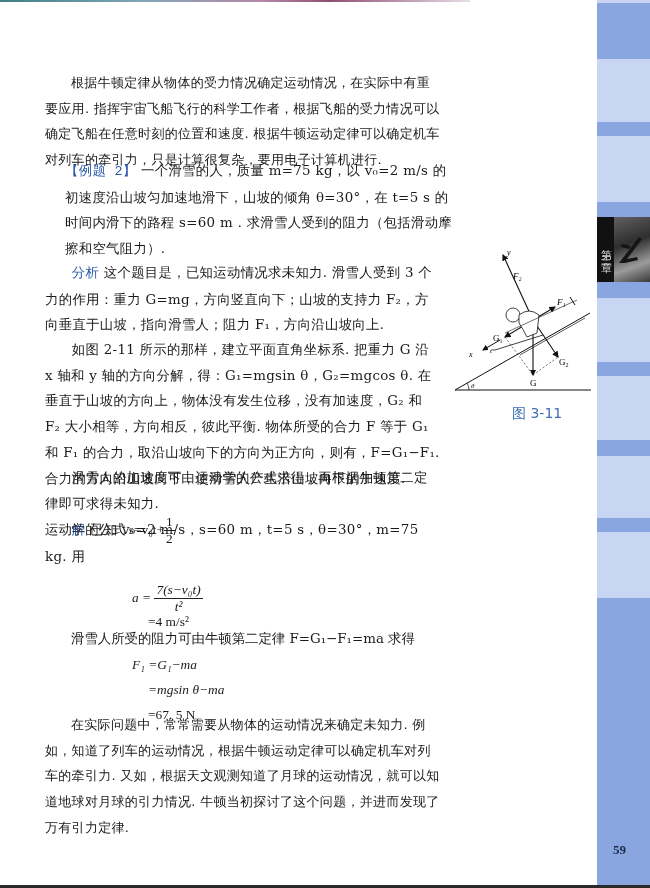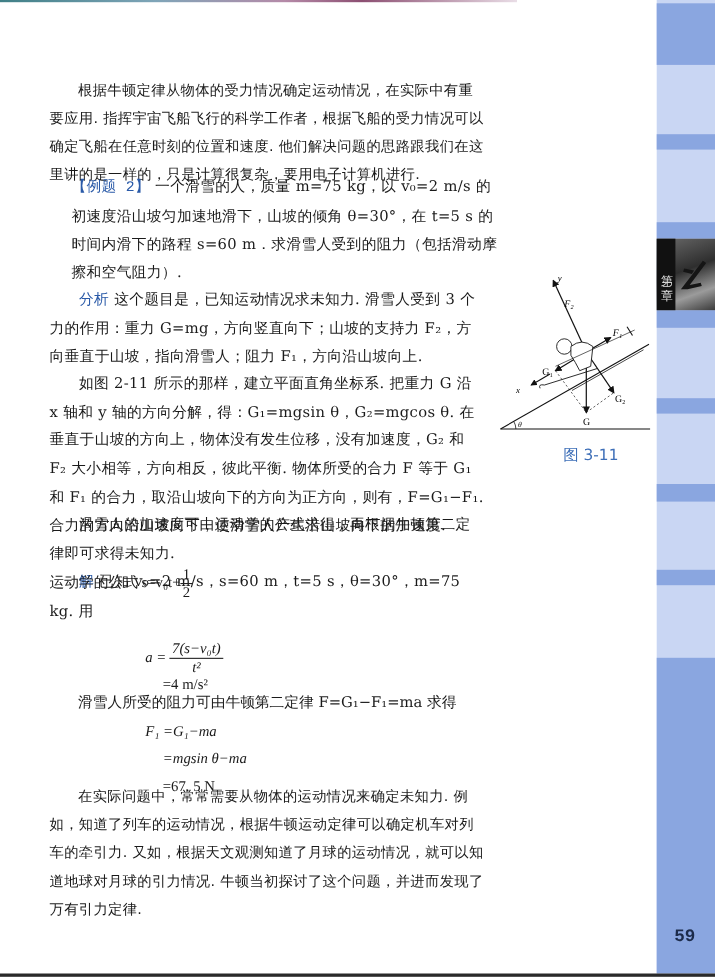--- a/index.html
+++ b/index.html
@@ -23,22 +23,22 @@
     background:linear-gradient(160deg,#6a6a6a 0%,#2e2e2e 45%,#9b9b9b 75%,#3a3a3a 100%);
   }
   .chapter-tab .label {
     position:absolute; left:0; top:0; width:17px; height:65px; background:#111;
     color:#ddd; font-size:11px; line-height:20px; text-align:center;
     font-family:"DejaVu Sans", sans-serif; writing-mode:vertical-rl; letter-spacing:6px;
     display:flex; align-items:center; justify-content:center;
   }
   .chapter-tab svg { position:absolute; left:20px; top:12px; }
   .page-number {
-    position:absolute; left:613px; top:842px; font-family:Liberation Mono, monospace;
-    font-weight:bold; font-size:16px; color:#1c2b4a;
+    position:absolute; left:613px; top:842px; font-family:Liberation Serif, serif;
+    font-weight:bold; font-size:13px; color:#1c2b4a;
   }
   .bottomblock { position:absolute; left:597px; top:598px; width:53px; height:287px; background:#8aa6e0; }
 
   
   .para {
     position:absolute; left:45px; font-size:13.4px; line-height:25.7px; letter-spacing:0.3px;
     text-indent:2em; margin:0;
   }
   .para.sans { font-family:"DejaVu Sans", sans-serif; font-size:13px; }
   .kw { color:#2a5aa8; font-family:Liberation Mono, monospace; }
@@ -68,21 +68,21 @@
 <div class="chapter-tab">
   <div class="label">第三章</div>
   <svg width="30" height="40" viewBox="0 0 30 40">
     <path d="M2 34 L22 8 L25 10 L10 30 L20 28 L21 31 L8 34 Z" fill="#151515"></path>
     <path d="M12 20 L4 18 L5 15 L14 17 Z" fill="#151515"></path>
   </svg>
 </div>
 
 <div class="page-number">59</div>
 
-<p class="para sans" style="top:70px;width:395px;">根据牛顿定律从物体的受力情况确定运动情况，在实际中有重要应用. 指挥宇宙飞船飞行的科学工作者，根据飞船的受力情况可以确定飞船在任意时刻的位置和速度. 他们解决问题的思路跟我们在这里讲的是一样的，只是计算很复杂，要用电子计算机进行.</p>
+<p class="para sans" style="top:70px;width:395px;">根据牛顿定律从物体的受力情况确定运动情况，在实际中有重要应用. 指挥宇宙飞船飞行的科学工作者，根据飞船的受力情况可以确定飞船在任意时刻的位置和速度. 根据牛顿运动定律可以确定机车对列车的牵引力，只是计算很复杂，要用电子计算机进行.</p>
 
 <p class="para" style="top:158px;width:395px;text-indent:0;padding-left:20px;box-sizing:border-box;width:415px;left:45px;">
   <span class="kw">【例题 2】</span>
   <span>一个滑雪的人，质量 m=75 kg，以 v₀=2 m/s 的初速度沿山坡匀加速地滑下，山坡的倾角 θ=30°，在 t=5 s 的时间内滑下的路程 s=60 m．求滑雪人受到的阻力（包括滑动摩擦和空气阻力）.</span>
 </p>
 
 <p class="para" style="top:260px;width:395px;">
   <span class="kw">分析</span>
   <span>这个题目是，已知运动情况求未知力. 滑雪人受到 3 个力的作用：重力 G=mg，方向竖直向下；山坡的支持力 F₂，方向垂直于山坡，指向滑雪人；阻力 F₁，方向沿山坡向上.</span>
 </p>

